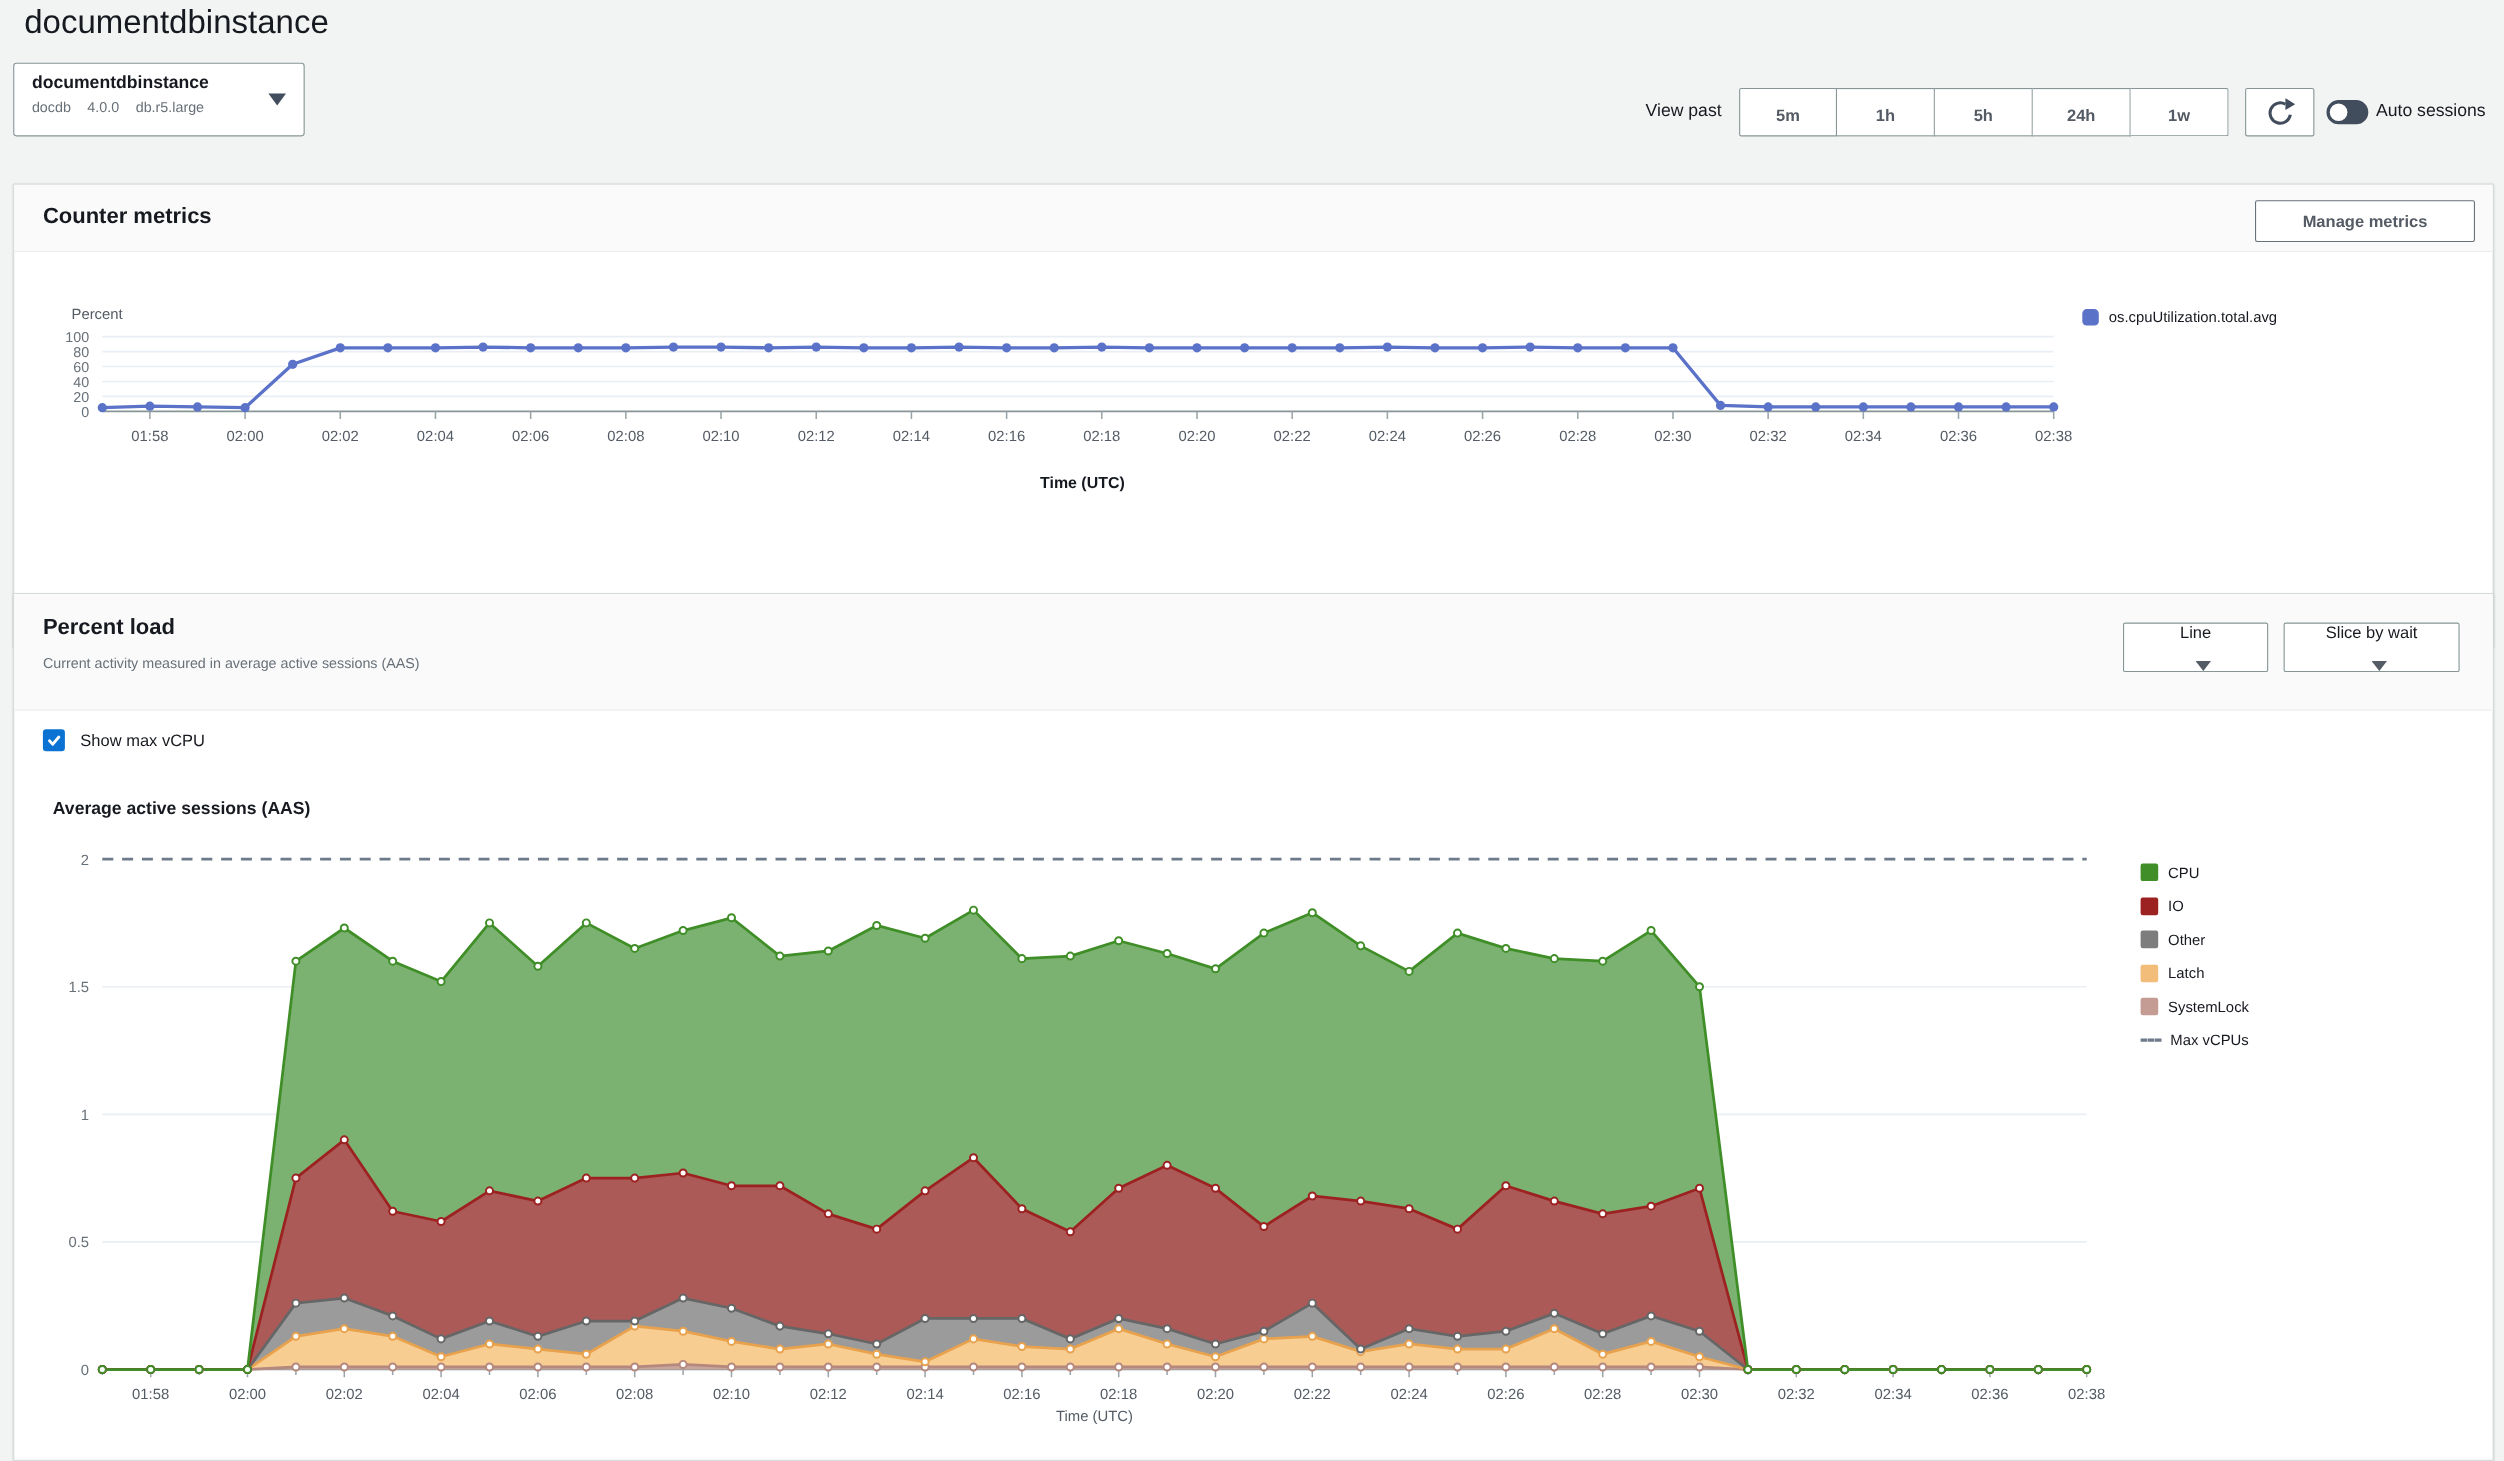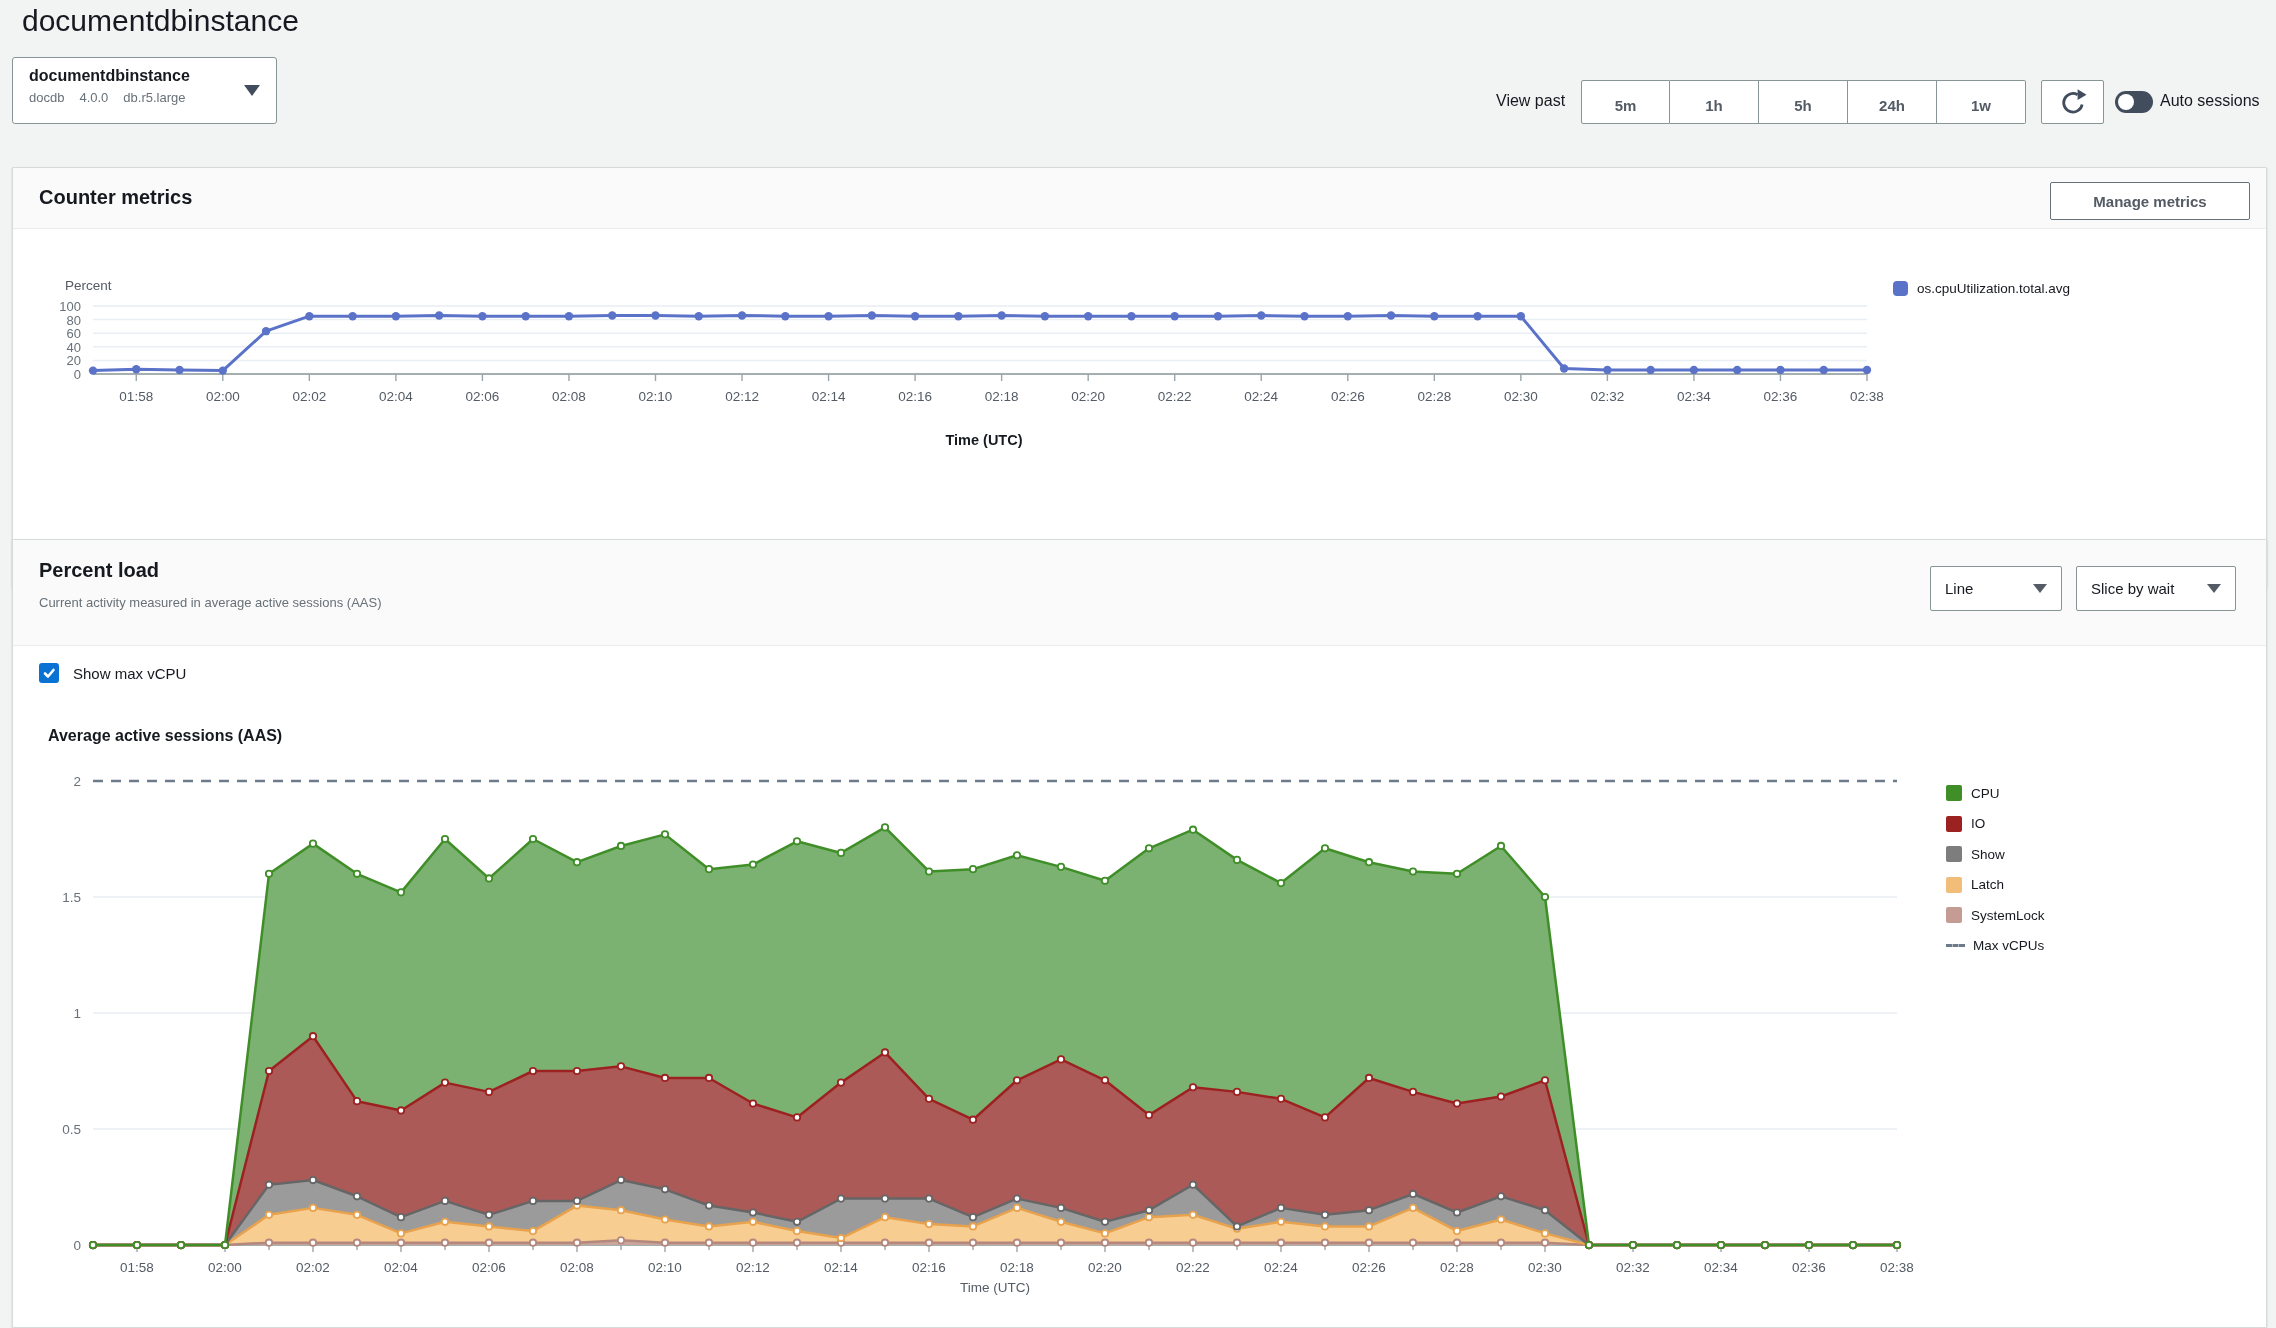--- a/index.html
+++ b/index.html
@@ -32,21 +32,21 @@
   #counter-panel{top:167px;height:421px;}
   #counter-panel .panel-head{height:61px;}
   #counter-panel .sec-title{position:absolute;left:26px;top:18px;}
   .manage-btn{position:absolute;right:16px;top:14px;width:200px;height:38px;background:#fff;border:1px solid #687078;border-radius:2px;font-family:inherit;font-size:15px;font-weight:700;color:#545b64;cursor:pointer;}
 
   #dbload-panel{top:539px;height:789px;}
   #dbload-panel .panel-head{height:106px;}
   #dbload-panel .sec-title{position:absolute;left:26px;top:19px;}
   #dbload-panel .sub{position:absolute;left:26px;top:55px;}
 
-  .select-box{position:absolute;height:45px;background:#fff;border:1px solid #879596;border-radius:2px;box-sizing:border-box;display:flex;align-items:center;justify-content:space-between;padding:0 14px;font-size:15px;color:#16191f;cursor:pointer;}
+  .select-box{position:absolute;height:45px;background:#fff;border:1px solid #879596;border-radius:2px;box-sizing:border-box;display:flex;align-items:center;justify-content:space-between;padding:0 14px;font-size:15px;color:#16191f;cursor:pointer;flex-direction:column;}
   .caret-sm{width:0;height:0;border-left:7px solid transparent;border-right:7px solid transparent;border-top:9px solid #545b64;margin-left:14px;}
   #select-line{left:1930px;top:566px;width:132px;}
   #select-slice{left:2076px;top:566px;width:160px;}
 
   .checkbox-row{position:absolute;left:39px;top:663px;display:flex;align-items:center;gap:14px;cursor:pointer;}
   .checkbox{width:20px;height:20px;background:#0972d3;border-radius:3px;display:flex;align-items:center;justify-content:center;}
   .cb-label{font-size:15px;color:#16191f;}
 
   .chart-title{position:absolute;left:48px;top:727px;font-size:16px;font-weight:700;color:#16191f;}
   .ylab{position:absolute;left:65px;top:278px;font-size:13.5px;color:#545b64;}
@@ -545,21 +545,21 @@
       <div class="lg-item">
         <span class="lg-sw" style="background: rgb(63, 142, 40);"></span>
         <span class="lg-tx">CPU</span>
       </div>
       <div class="lg-item">
         <span class="lg-sw" style="background: rgb(156, 34, 34);"></span>
         <span class="lg-tx">IO</span>
       </div>
       <div class="lg-item">
         <span class="lg-sw" style="background: rgb(125, 125, 125);"></span>
-        <span class="lg-tx">Show</span>
+        <span class="lg-tx">Other</span>
       </div>
       <div class="lg-item">
         <span class="lg-sw" style="background: rgb(242, 188, 121);"></span>
         <span class="lg-tx">Latch</span>
       </div>
       <div class="lg-item">
         <span class="lg-sw" style="background: rgb(196, 156, 148);"></span>
         <span class="lg-tx">SystemLock</span>
       </div>
       <div class="lg-item">

